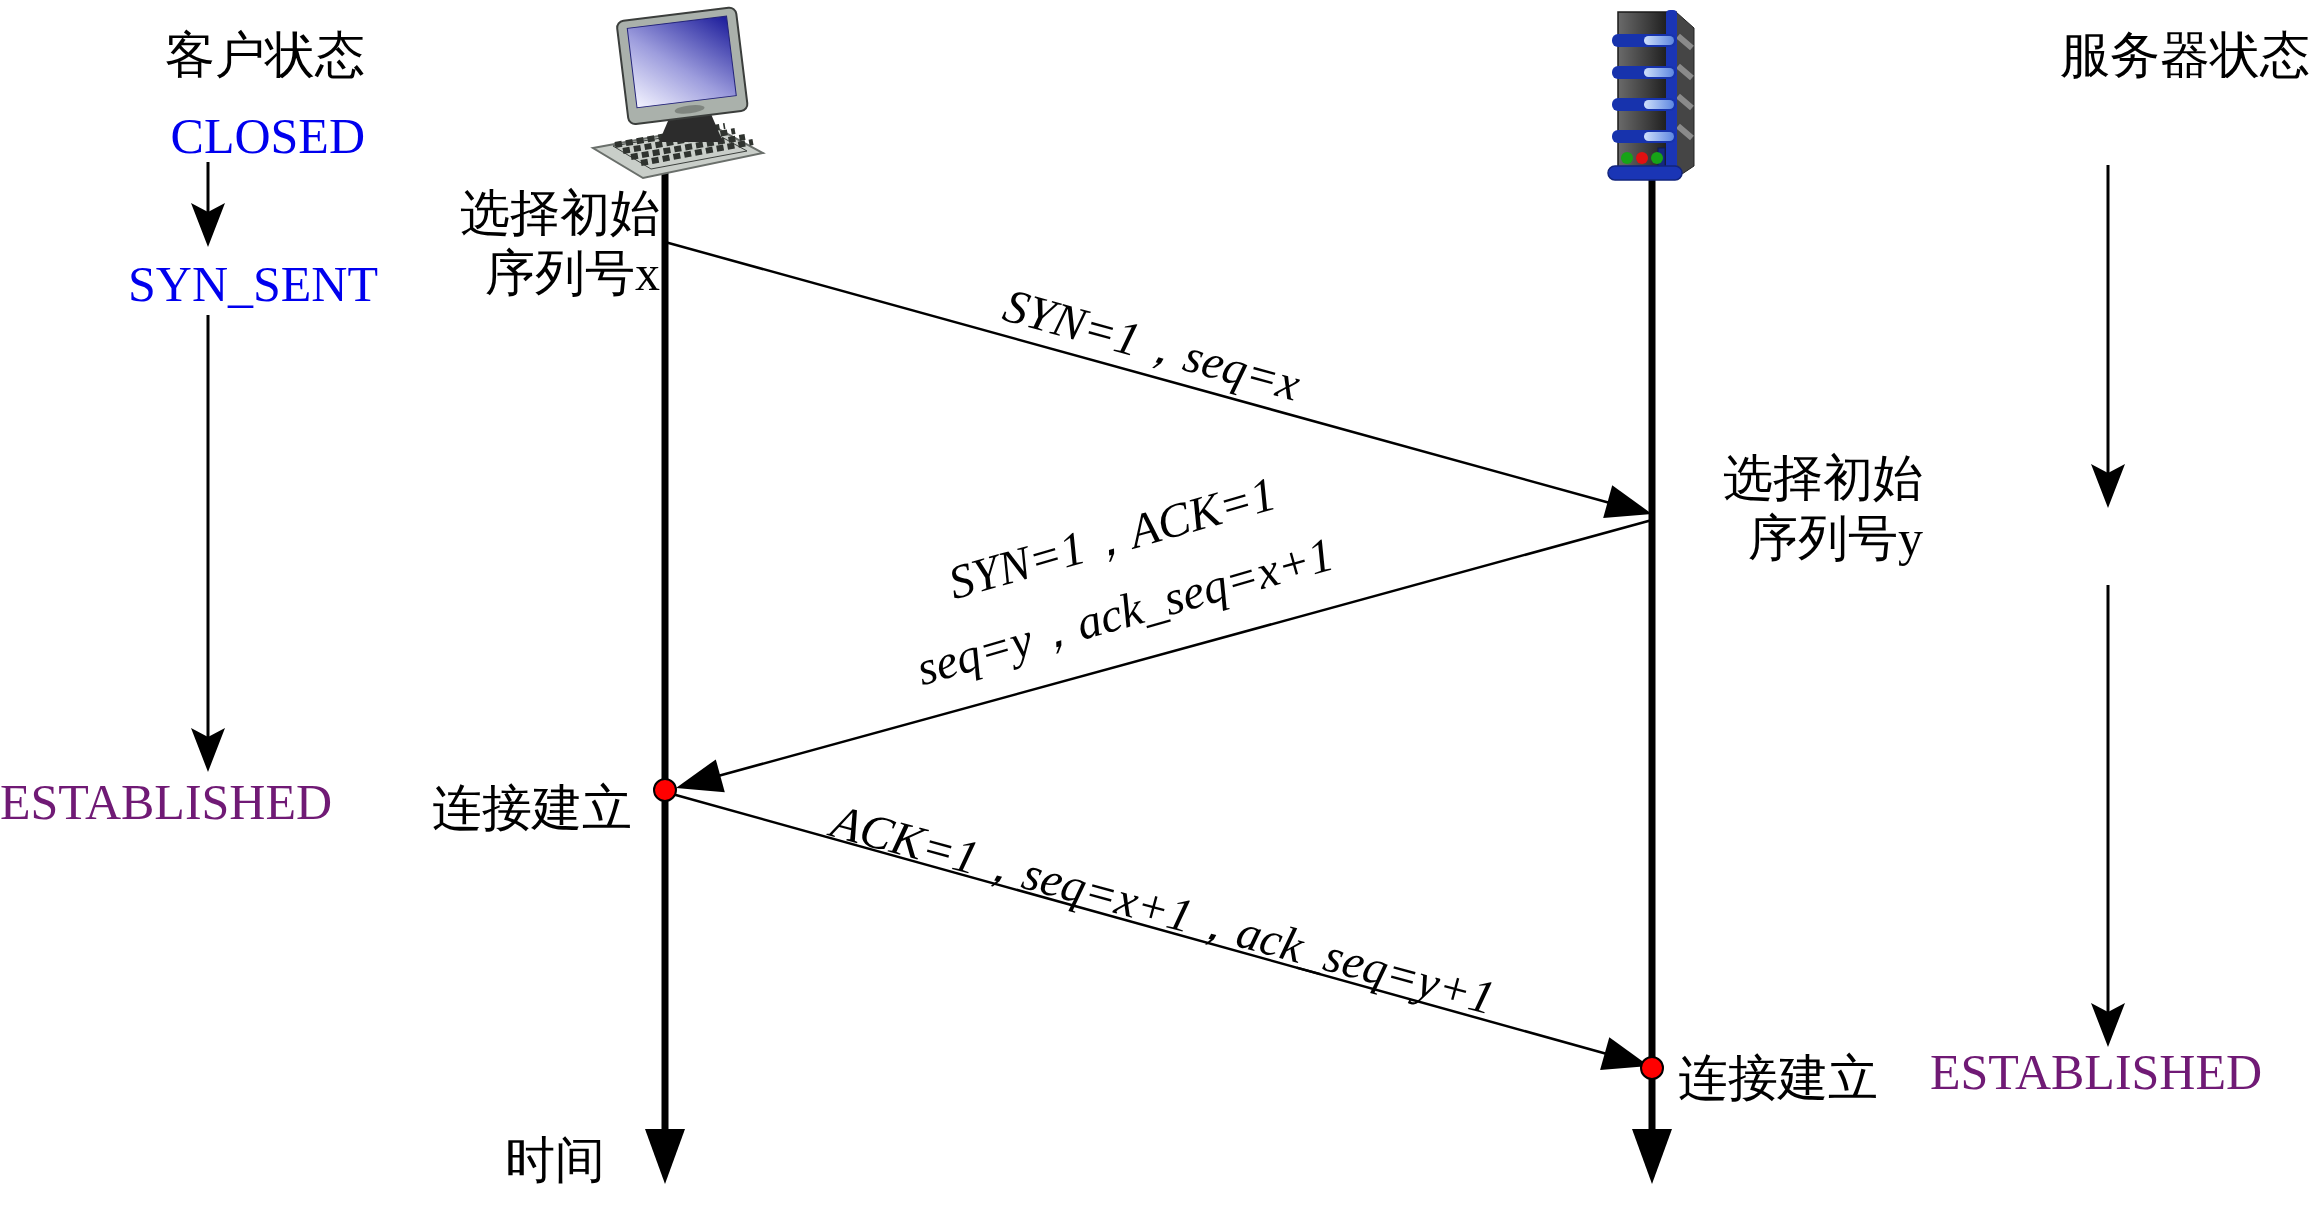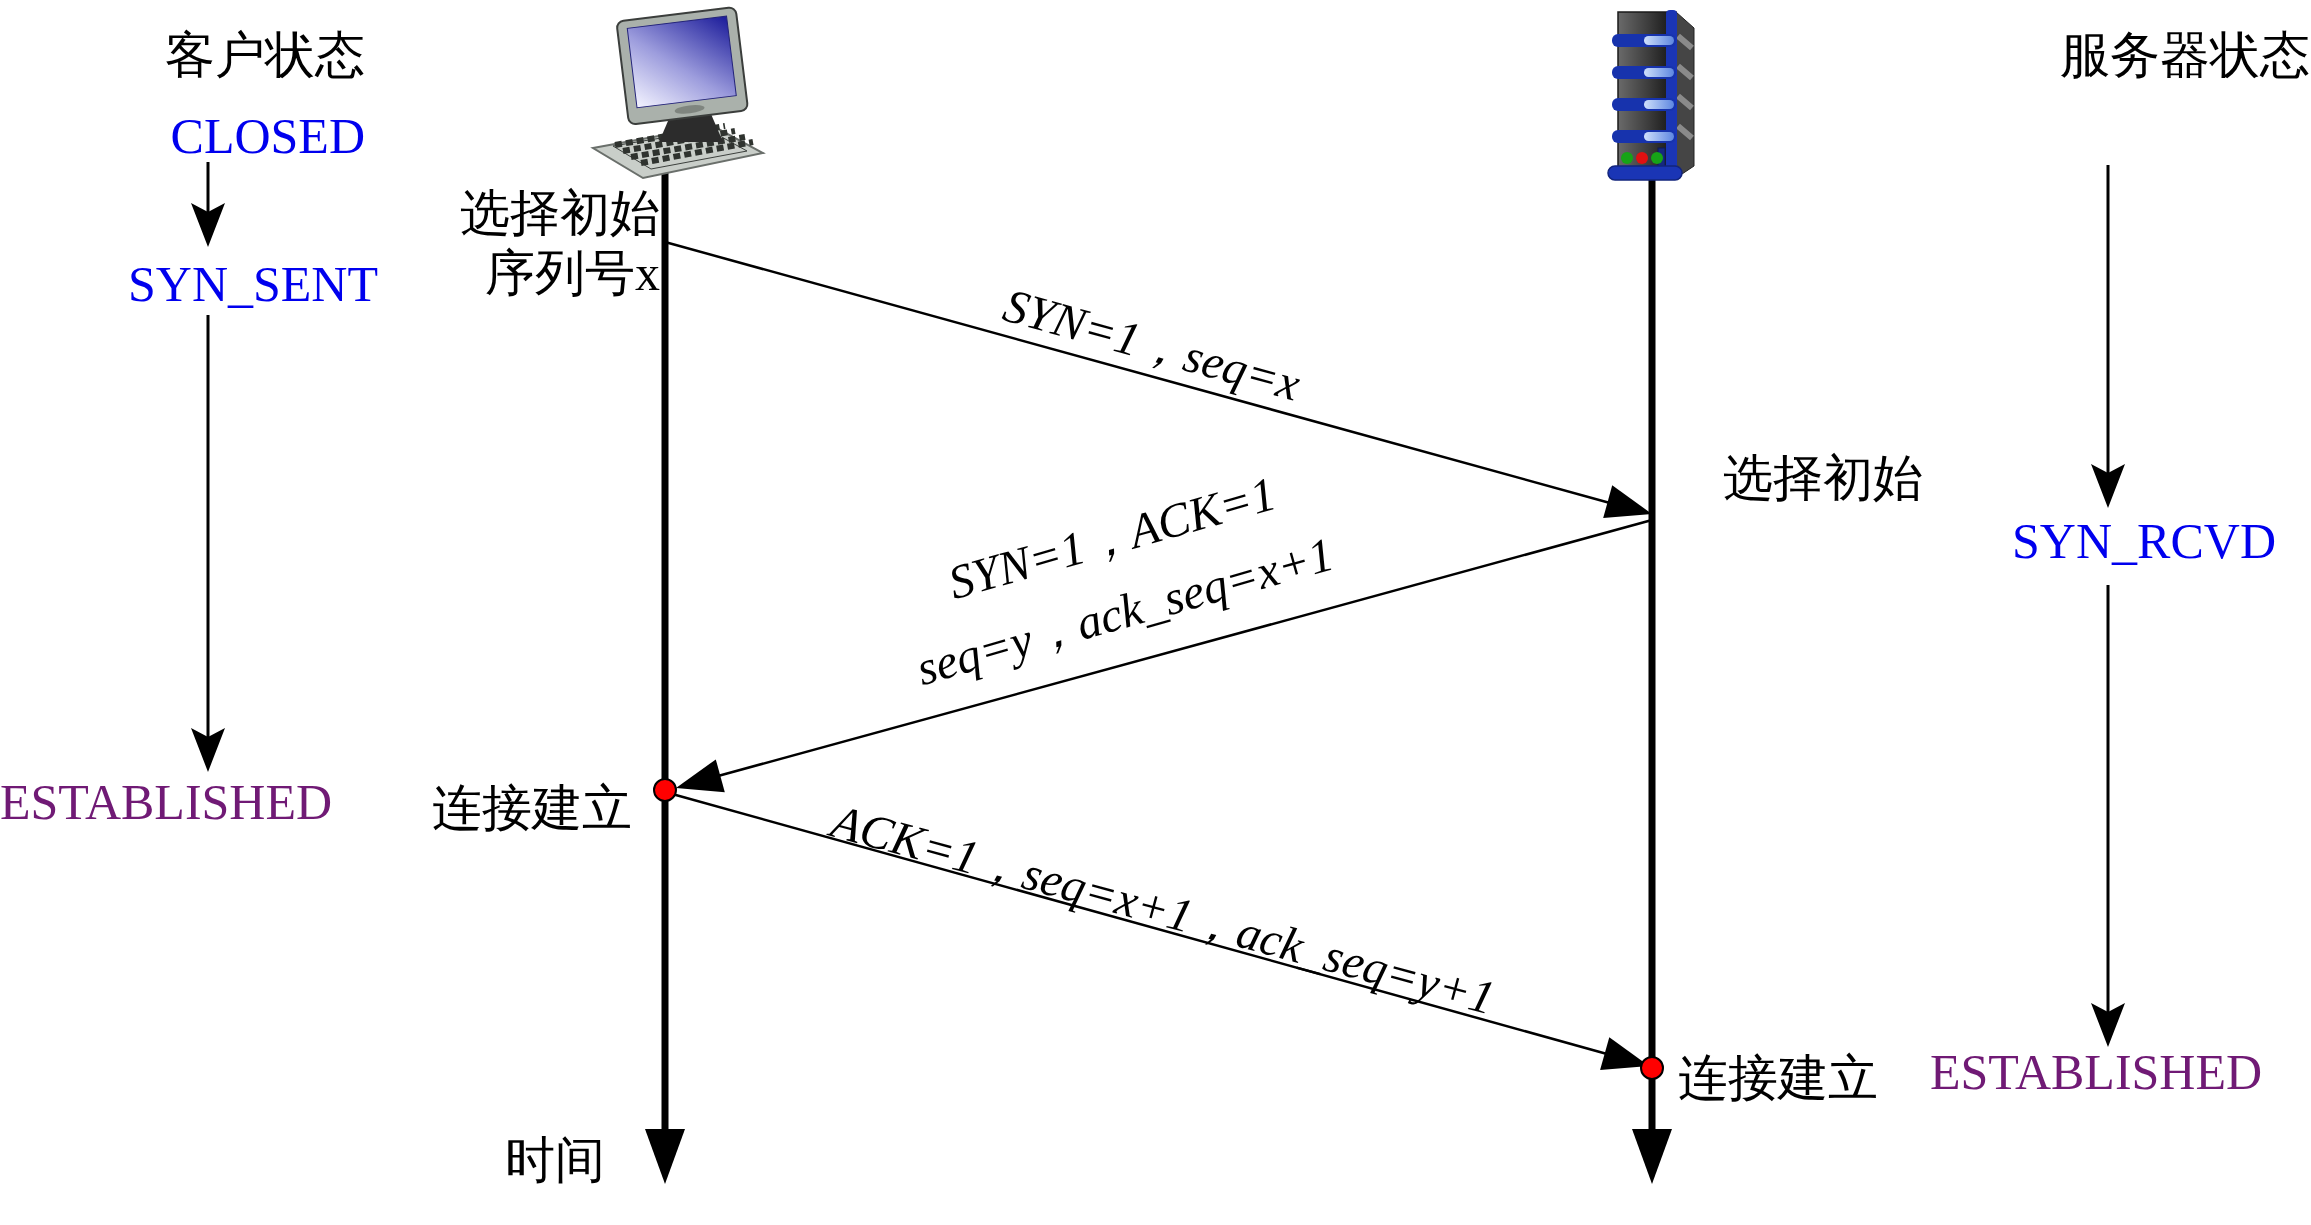--- a/index.html
+++ b/index.html
@@ -113,30 +113,30 @@
       <rect x="-4" y="158" width="74" height="14" rx="7" fill="#1a35b5" stroke="#12247c" stroke-width="1.5"></rect>
     </g>
   </svg>
 
   <div class="txt cjk center" style="left:55px;top:25px;width:310px;">客户状态</div>
   <div class="txt state blue center" style="left:55px;top:100px;width:310px;">CLOSED</div>
   <div class="txt state blue center" style="left:38px;top:248px;width:340px;">SYN_SENT</div>
   <div class="txt state red center" style="left:0px;top:774px;width:310px;">ESTABLISHED</div>
 
   <div class="txt cjk center" style="left:1955px;top:25px;width:355px;">服务器状态</div>
-  <div class="txt state blue center" style="left:1940px;top:505px;width:336px;">SYN_RCVD</div>
   <div class="txt state red" style="left:1930px;top:1044px;">ESTABLISHED</div>
 
   <div class="txt cjk center" style="left:415px;top:183px;width:245px;">
     <div>选择初始</div>
     <div>序列号x</div>
   </div>
 
   <div class="txt cjk center" style="left:1678px;top:448px;width:245px;">
     <div>选择初始</div>
+    <div>序列号y</div>
   </div>
 
   <div class="txt cjk" style="left:432px;top:778px;">连接建立</div>
   <div class="txt cjk" style="left:1678px;top:1048px;">连接建立</div>
 
   <div class="txt cjk" style="left:505px;top:1130px;">时间</div>
 
   <div class="msg" style="left:1005px;top:276px;transform:rotate(15.5deg);">SYN=1，seq=x</div>
 
   <div class="msg rot-up" style="left:950px;top:556px;">SYN=1，ACK=1</div>

